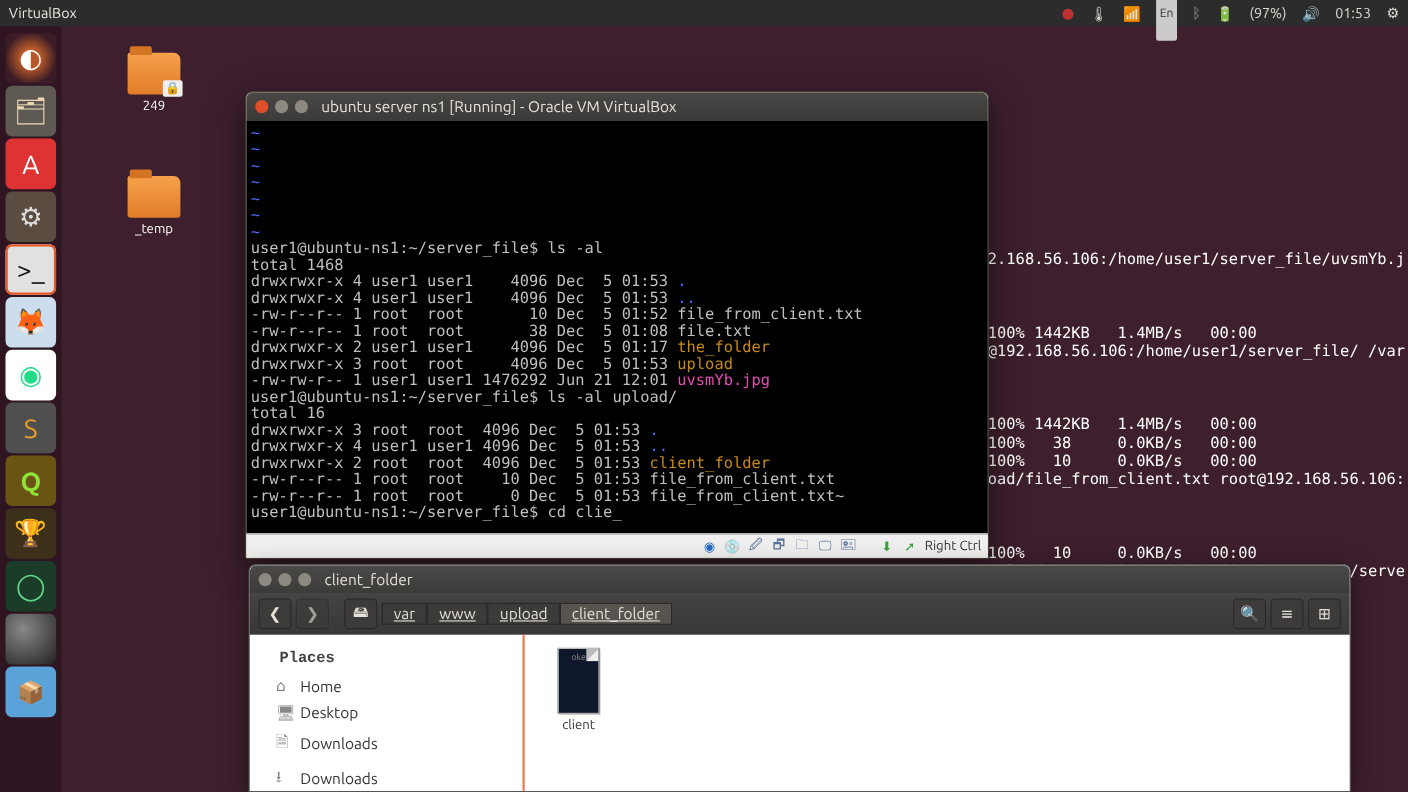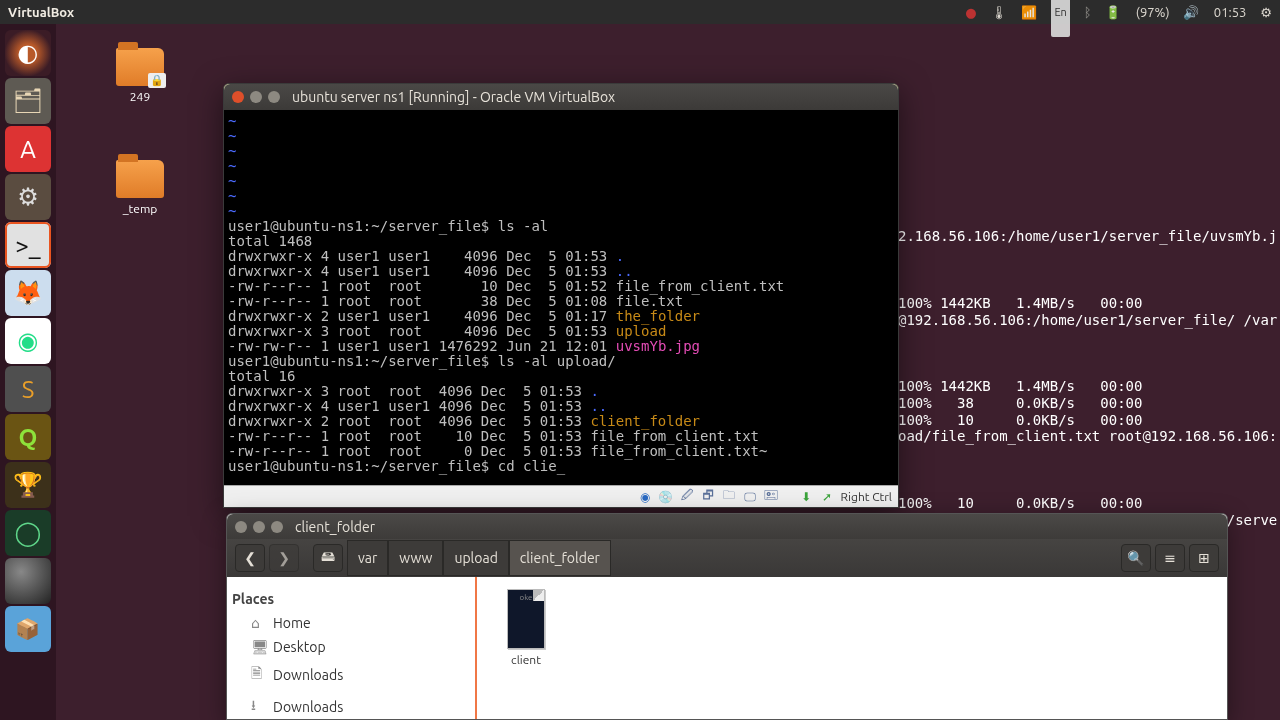--- a/index.html
+++ b/index.html
@@ -9,21 +9,21 @@
   background: #3d1f2d;
   position: relative; overflow: hidden;
 }
 
 .topbar {
   position: absolute; top: 0; left: 0; right: 0; height: 24px;
   background: #2c2c2c; color: #f0ebe2;
   display: flex; align-items: center; font-size: 13px;
   padding: 0 8px;
 }
-.topbar .title { font-weight: 700; }
+.topbar .title { font-weight: 400; }
 .topbar .spacer { flex: 1; }
 .topbar .tray { display: flex; gap: 14px; align-items: center; }
 .topbar .tray span { opacity: 0.9; }
 .tray-icon { display: inline-block; }
 
 
 .launcher {
   position: absolute; top: 24px; left: 0; bottom: 0; width: 56px;
   background: rgba(45, 21, 33, 0.95);
   display: flex; flex-direction: column; align-items: center;
@@ -123,29 +123,29 @@
 .naut-tool{
   height:38px; background:linear-gradient(#464442,#3a3837);
   display:flex; align-items:center; padding:0 8px; gap:4px;
   color:#e5e0d7; font-size:14px;
 }
 .nbtn{
   width:30px; height:28px; border-radius:4px;
   background:#3d3b39; border:1px solid #2a2927;
   display:flex; align-items:center; justify-content:center;
 }
-.naut-tool .bc{ padding:4px 10px; border:1px solid #2a2927; background:#3d3b39; height:36px; display:flex; align-items:center;}
+.naut-tool .bc{ padding:4px 10px; border:1px solid #2a2927; background:#3d3b39; height:20px; display:flex; align-items:center;text-decoration:underline;}
 .naut-tool .bc.active{ background:#57534f; }
 .naut-tool .spacer{ flex:1;}
 .naut-body{ display:flex; height:calc(100% - 63px);}
 .sidebar{
   width:250px; border-right:2px solid #f07746;
   padding:10px 0; font-size:14px; color:#333;
 }
-.sidebar .heading{ padding:4px 5px; font-weight:bold; color:#444;}
+.sidebar .heading{ padding:4px 27px; font-weight:bold; color:#444;font-family:Liberation Mono, monospace;}
 .sidebar .item{ padding:4px 14px 4px 24px; display:flex; gap:8px; align-items:center;}
 .sidebar .picon{ width:14px; color:#888;}
 .iconview{
   flex:1; padding:12px; display:flex; align-items:flex-start;
 }
 .file-ic{
   width:74px; text-align:center; font-size:12px; color:#333;
 }
 .paper{
   width:38px; height:60px; margin:0 auto 4px;

